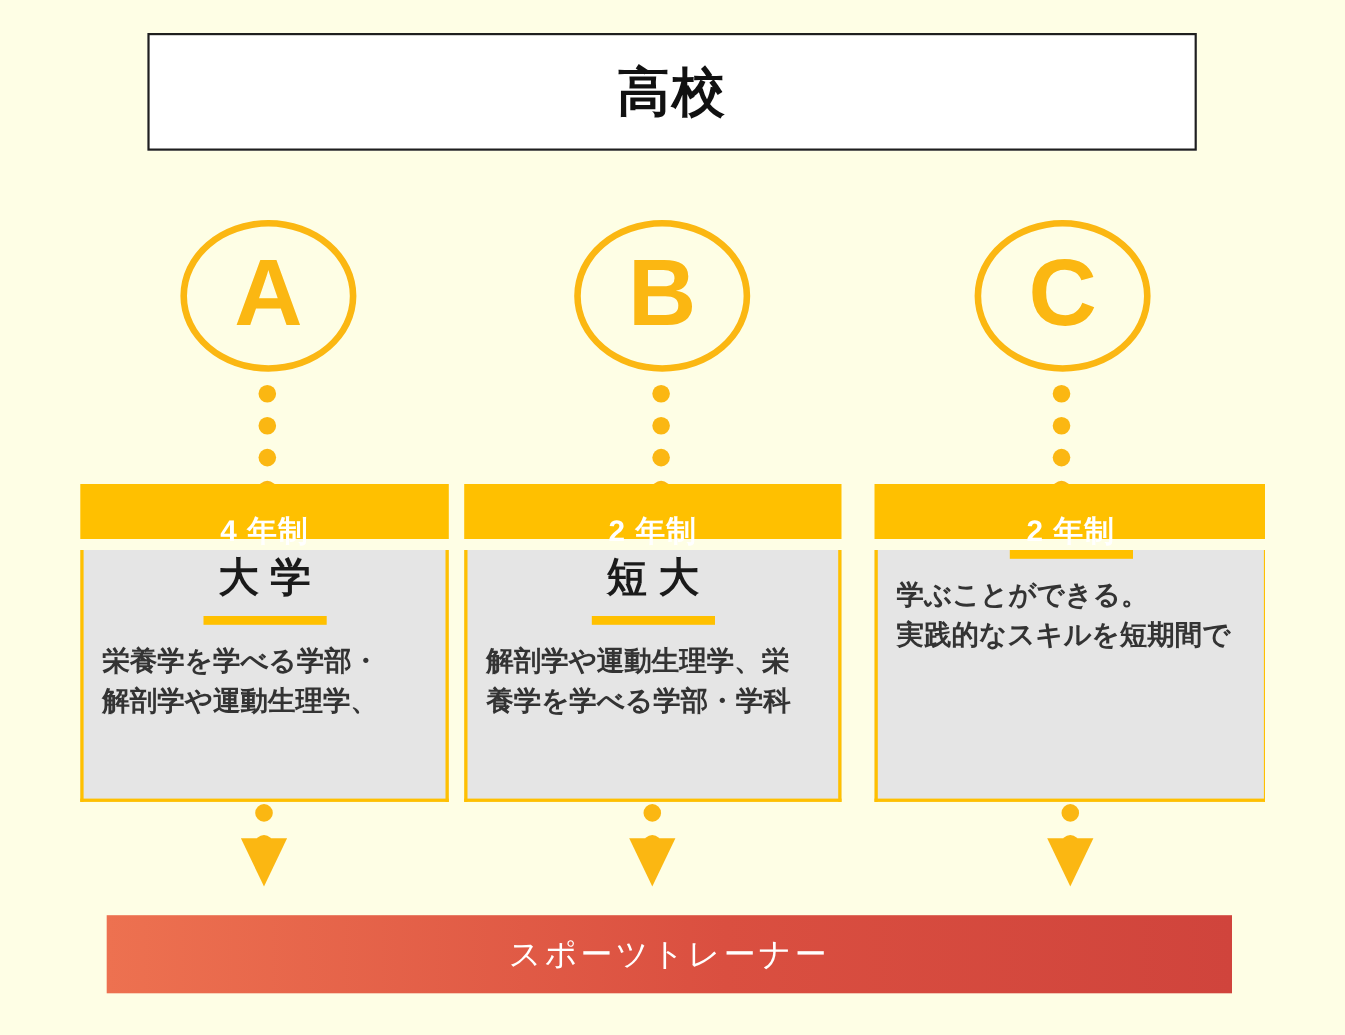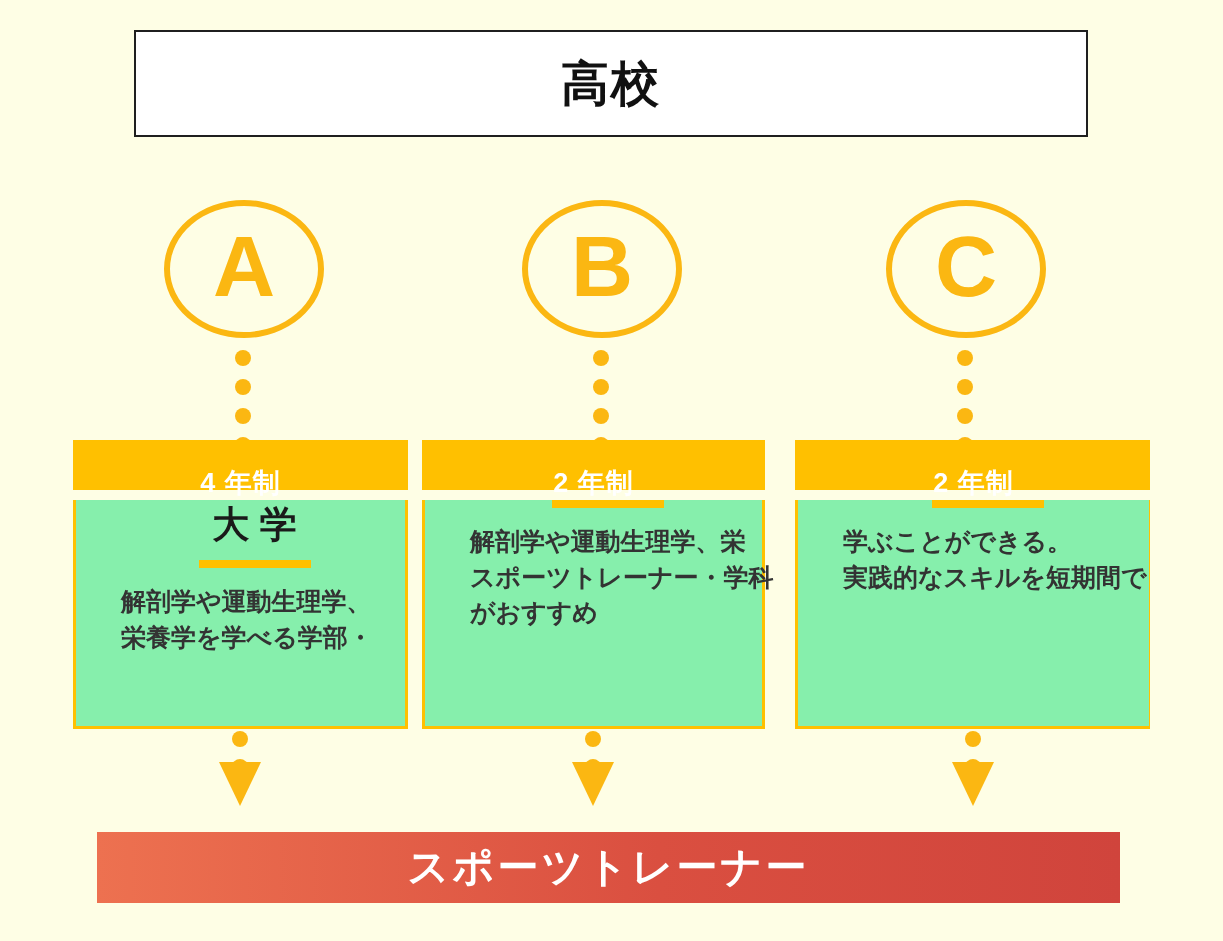--- a/index.html
+++ b/index.html
@@ -52,24 +52,23 @@
   .path-card{position:absolute;top:440px;}
   .path-card.col-a{left:73px;width:335px;}
   .path-card.col-b{left:422px;width:343px;}
   .path-card.col-c{left:795px;width:357px;}
   .card-header{
     height:50px;background:#FFC000;
     display:flex;align-items:center;justify-content:center;
   }
   .card-header-label{color:#ffffff;font-size:27px;font-weight:bold;letter-spacing:1px;margin-top:36px;}
   .card-body{
-    height:229px;background:#86efac;
+    height:229px;background:#e5e5e5;
     border:3px solid #FFC000;border-top:none;
     box-sizing:border-box;
-    padding-left:28px;
   }
   .card-title{
     margin-top:10px;text-align:center;
     font-size:37px;font-weight:bold;color:#1a1a1a;
   }
   .card-underline{
     width:112px;height:8px;background:#FFC000;margin:10px auto 16px auto;
   }
   .card-desc{
     padding:0 17px;font-size:25px;font-weight:bold;color:#333333;line-height:1.42;
@@ -91,21 +90,21 @@
     border-top:44px solid #FBB712;
   }
 
   
   .goal-banner{
     position:absolute;left:97px;top:832px;width:1023px;height:71px;
     background:linear-gradient(90deg,#ED7150 0%,#DA4F40 55%,#D0443C 100%);
     display:flex;align-items:center;justify-content:center;
   }
   .goal-banner-label{
-    color:#ffffff;font-size:41px;font-weight:bold;letter-spacing:3px;
+    color:#ffffff;font-size:29px;font-weight:normal;letter-spacing:3px;
   }
 </style>
 </head>
 <body>
 
 <div class="stage">
 
   <div class="top-box">
     <span class="top-box-label">高校</span>
   </div>
@@ -140,36 +139,36 @@
   </div>
 
   <div class="path-card col-a">
     <div class="card-header">
       <span class="card-header-label">4 年制</span>
     </div>
     <div class="card-body">
       <div class="card-title">大 学</div>
       <div class="card-underline"></div>
       <div class="card-desc">
+        <div class="desc-line">栄養学を学べる学部・</div>
         <div class="desc-line">解剖学や運動生理学、</div>
-        <div class="desc-line">栄養学を学べる学部・</div>
       </div>
     </div>
   </div>
 
   <div class="path-card col-b">
     <div class="card-header">
       <span class="card-header-label">2 年制</span>
     </div>
     <div class="card-body">
+      <div class="card-title">短 大</div>
       <div class="card-underline"></div>
       <div class="card-desc">
         <div class="desc-line">解剖学や運動生理学、栄</div>
-        <div class="desc-line">スポーツトレーナー・学科</div>
-        <div class="desc-line">がおすすめ</div>
+        <div class="desc-line">養学を学べる学部・学科</div>
       </div>
     </div>
   </div>
 
   <div class="path-card col-c">
     <div class="card-header">
       <span class="card-header-label">2 年制</span>
     </div>
     <div class="card-body">
       <div class="card-underline"></div>

